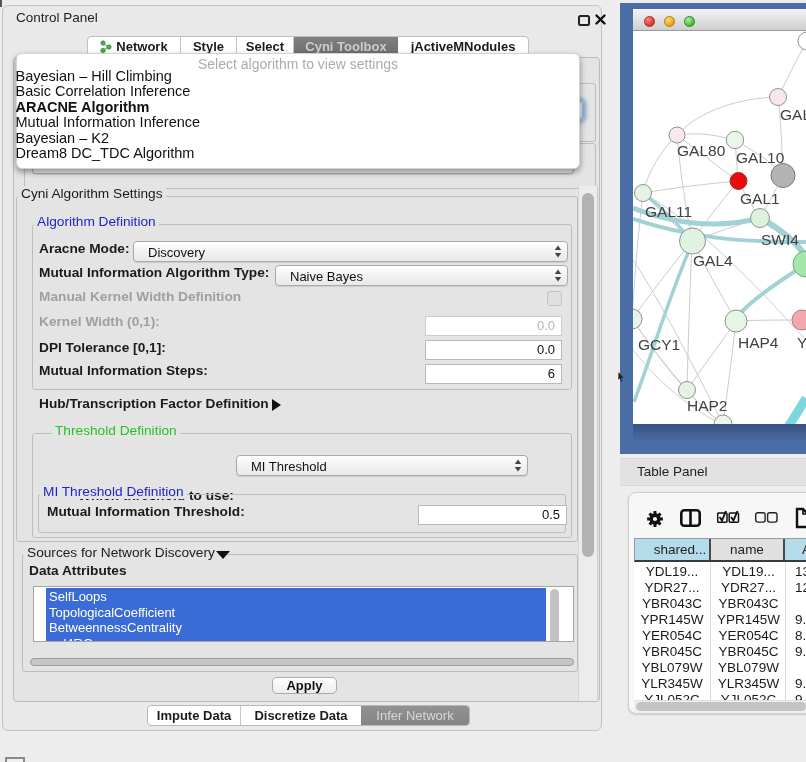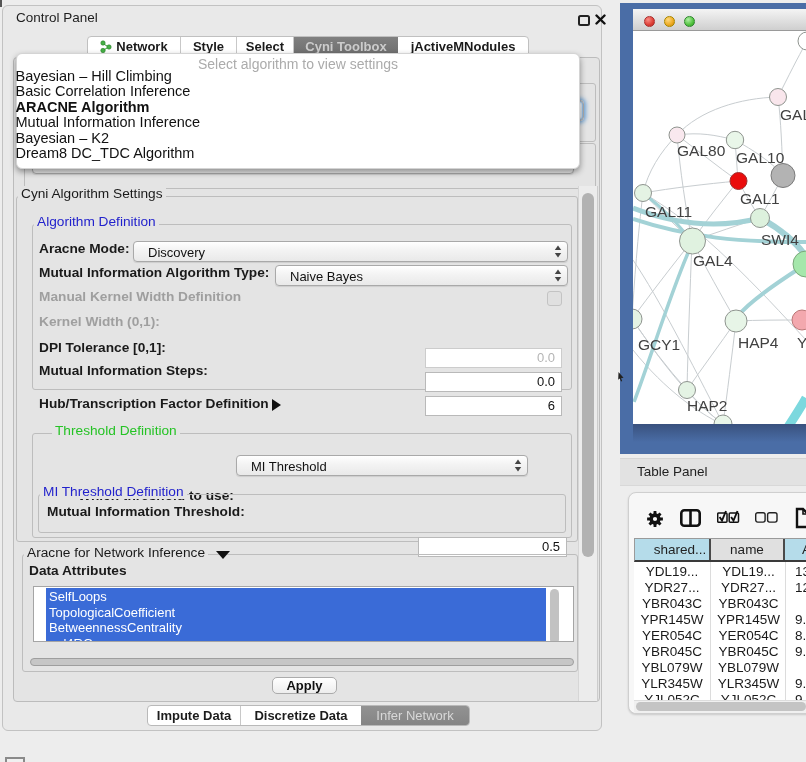--- a/index.html
+++ b/index.html
@@ -5,21 +5,21 @@
   html,body{margin:0;padding:0;}
   body{width:806px;height:762px;position:relative;overflow:hidden;
        background:#ededed;font-family:"Liberation Sans",sans-serif;}
   .abs{position:absolute;}
   .combo{position:absolute;height:19px;border:1px solid #a9a9a9;border-radius:4px;
          background:linear-gradient(#ffffff,#f3f3f3 45%,#e9e9e9);
          box-shadow:0 1px 1px rgba(0,0,0,0.1);}
   .combo .ct{position:absolute;left:14px;top:2.5px;font-size:13px;color:#111;white-space:nowrap;}
   .combo .arr{position:absolute;right:5px;top:3px;width:8px;height:13px;}
   .tfield{position:absolute;height:18px;border:1px solid #b9b9b9;background:#fff;
-          font-size:13px;color:#111;text-align:right;padding-right:6px;line-height:18px;margin-top:32px;}
+          font-size:13px;color:#111;text-align:right;padding-right:6px;line-height:18px;}
   .glabel{position:absolute;font-size:13.7px;font-weight:bold;color:#1a1a1a;white-space:nowrap;}
   .gbox{position:absolute;border:1px solid #bdbdbd;border-radius:3px;}
   .gtitle{position:absolute;font-size:13.7px;color:#1a1a1a;background:#e4e4e4;
           padding:0 3px;white-space:nowrap;}
 </style>
 </head>
 <body>
 
 <div class="abs" style="left:0;top:0;width:2px;height:7px;background:#555;"></div>
 
@@ -108,21 +108,21 @@
       <path d="M4 12.5 L7.2 8 L0.8 8 Z" fill="#444"></path>
     </svg>
   </div>
 
 <div class="gbox" style="left:38px;top:494px;width:526px;height:37px;"></div>
 <div class="gtitle" style="left:40px;top:484px;color:#2222cc;">MI Threshold Definition</div>
 <div class="glabel" style="left:47px;top:504px;">Mutual Information Threshold:</div>
 <div class="tfield" style="left:418px;top:505px;width:141px;">0.5</div>
 
 <div class="gbox" style="left:22px;top:554px;width:554px;height:116px;"></div>
-<div class="gtitle" style="left:24px;top:545px;">Aracne for Network Inference</div>
+<div class="gtitle" style="left:24px;top:545px;">Sources for Network Discovery</div>
 <div class="abs" style="left:216px;top:551px;width:0;height:0;border-top:8px solid #111;border-left:7px solid transparent;border-right:7px solid transparent;"></div>
 <div class="glabel" style="left:29px;top:563px;">Data Attributes</div>
 
 <div class="abs" style="left:33px;top:586px;width:541px;height:56px;background:#ffffff;border:1px solid #a5a5a5;box-sizing:border-box;overflow:hidden;">
   <div style="position:absolute;left:12px;top:1px;width:500px;height:65px;background:#3a6bd7;"></div>
   <div style="position:absolute;left:15px;top:2px;font-size:13px;color:#fff;line-height:15.6px;">
     SelfLoops<br>TopologicalCoefficient<br>BetweennessCentrality<br>gal4RGexp</div>
   <div style="position:absolute;left:516px;top:2px;width:9px;height:55px;background:#c2c2c2;border-radius:5px;"></div>
 </div>
 <div class="abs" style="left:30px;top:658px;width:544px;height:8px;background:#c6c6c6;border:1px solid #9e9e9e;border-radius:4.5px;box-sizing:border-box;"></div>

